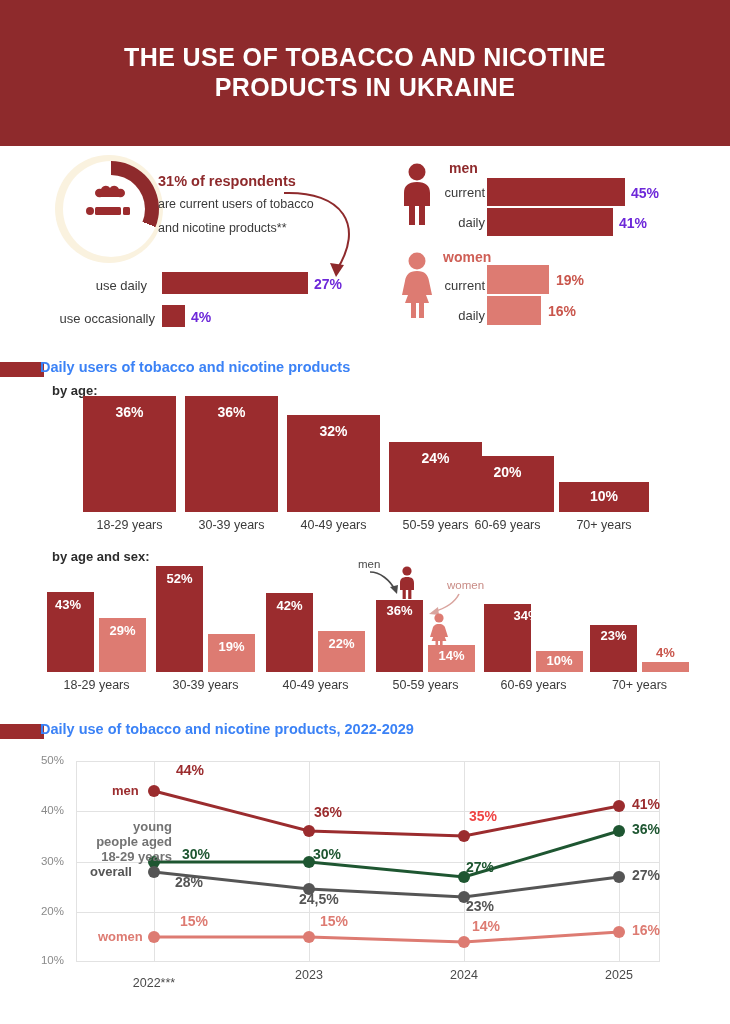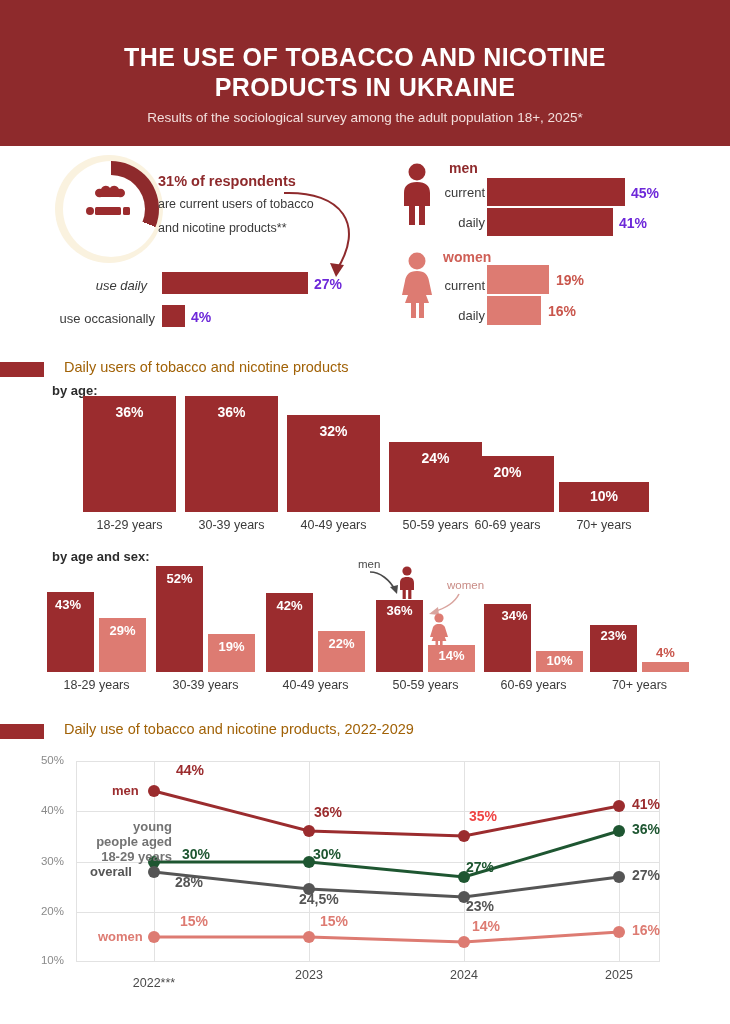--- a/index.html
+++ b/index.html
@@ -34,21 +34,21 @@
   .val-pink{position:absolute;font-size:14px;font-weight:bold;color:#C9564C;}
 
   
   .grp-title-men{position:absolute;left:449px;top:160px;color:#8E2A2C;font-size:14px;font-weight:bold;}
   .grp-title-women{position:absolute;left:443px;top:249px;color:#CF5F56;font-size:14px;font-weight:bold;}
   .fig-icon{position:absolute;}
 
   
   .sec-head{position:absolute;height:15px;}
   .sec-head .swatch{position:absolute;left:0;top:0;width:44px;height:15px;background:#9B2C2E;}
-  .sec-head .txt{position:absolute;left:64px;top:-3px;color:#a16207;font-size:14.5px;font-weight:normal;white-space:nowrap;}
+  .sec-head .txt{position:absolute;left:40px;top:-3px;color:#3b82f6;font-size:14.5px;font-weight:bold;white-space:nowrap;}
   .sub-head{position:absolute;color:#2C2C2C;font-size:13px;font-weight:bold;}
 
   
   .col{position:absolute;background:#9B2C2E;}
   .col.pink{background:#DD7B72;}
   .col-val{position:absolute;color:#fff;font-size:14px;font-weight:bold;text-align:center;}
   .col-val.small{font-size:13px;}
   .cat-lbl{position:absolute;font-size:12.5px;color:#3B3B3B;text-align:center;}
 
   .mini-lbl{position:absolute;font-size:11.5px;}
@@ -65,21 +65,20 @@
   .pt-lbl{position:absolute;font-size:14px;font-weight:bold;white-space:nowrap;}
   .ser-lbl{position:absolute;font-size:13px;font-weight:bold;white-space:nowrap;}
 </style>
 </head>
 <body>
 
 <div class="page">
 
   <div class="header">
     <div class="header-title">THE USE OF TOBACCO AND NICOTINE PRODUCTS IN UKRAINE</div>
-    <div class="header-sub">Results of the sociological survey among the adult population 18+, 2025*</div>
   </div>
 
   <div class="donut-wrap">
     <div class="donut-outer"></div>
     <div class="donut-arc"></div>
     <div class="donut-hole"></div>
     <svg class="cig-icon" viewBox="0 0 54 48">
       <path fill="#9B2C2E" d="M16 6c2-4 7-4 9-1 2-3 7-3 9 1 3-1 6 1 6 4 0 3-3 5-6 4H16c-3 1-6-1-6-4 0-3 3-5 6-4z"></path>
       <rect x="10" y="24" width="26" height="8" rx="1.5" fill="#9B2C2E"></rect>
       <rect x="38" y="24" width="7" height="8" rx="1.5" fill="#9B2C2E"></rect>
@@ -88,21 +87,21 @@
   </div>
 
   <div class="callout-head">31% of respondents</div>
   <div class="callout-body">are current users of tobacco and nicotine products**</div>
 
   <svg class="arrow-svg" viewBox="0 0 90 110">
     <path d="M4 8 C 62 6, 86 40, 56 86" stroke="#8E2A2C" stroke-width="2" fill="none"></path>
     <path d="M56 92 L50 78 L64 80 Z" fill="#8E2A2C"></path>
   </svg>
 
-  <div class="row-label" style="left:32px;top:278px;width:115px;font-style:italic;">use daily</div>
+  <div class="row-label" style="left:32px;top:278px;width:115px;">use daily</div>
   <div class="bar-dark" style="left:162px;top:272px;width:146px;height:22px;"></div>
   <div class="val-dark" style="left:314px;top:276px;">27%</div>
 
   <div class="row-label" style="left:30px;top:311px;width:125px;">use occasionally</div>
   <div class="bar-dark" style="left:162px;top:305px;width:23px;height:22px;"></div>
   <div class="val-dark" style="left:191px;top:309px;">4%</div>
 
   <svg class="fig-icon" style="left:396px;top:163px;width:42px;height:62px;" viewBox="0 0 42 62">
     <circle cx="21" cy="9" r="8.5" fill="#9B2C2E"></circle>
     <path fill="#9B2C2E" d="M21 19c-9 0-13 4-13 11v13h5v19h6V43h4v19h6V43h5V30c0-7-4-11-13-11z"></path>
@@ -205,21 +204,21 @@
     <circle cx="11" cy="5" r="4.6" fill="#DD7B72"></circle>
     <path fill="#DD7B72" d="M11 11c-4 0-6 2-6.5 5L2 24h3.2l-1.6 4h14.8l-1.6-4H20l-2.5-8c-.5-3-2.5-5-6.5-5z"></path>
     <rect x="7.5" y="27" width="2.6" height="5" fill="#DD7B72"></rect>
     <rect x="12" y="27" width="2.6" height="5" fill="#DD7B72"></rect>
   </svg>
   <div class="col pink" style="left:428px;top:645px;width:47px;height:27px;"></div>
   <div class="col-val small" style="left:428px;top:648px;width:47px;">14%</div>
   <div class="cat-lbl" style="left:374px;top:678px;width:103px;">50-59 years</div>
 
   <div class="col" style="left:484px;top:604px;width:47px;height:68px;"></div>
-  <div class="col-val small" style="left:496px;top:608px;width:37px;">34%</div>
+  <div class="col-val small" style="left:508px;top:608px;width:37px;">34%</div>
   <div class="col pink" style="left:536px;top:651px;width:47px;height:21px;"></div>
   <div class="col-val small" style="left:536px;top:653px;width:47px;">10%</div>
   <div class="cat-lbl" style="left:482px;top:678px;width:103px;">60-69 years</div>
 
   <div class="col" style="left:590px;top:625px;width:47px;height:47px;"></div>
   <div class="col-val small" style="left:590px;top:628px;width:47px;">23%</div>
   <div class="col pink" style="left:642px;top:662px;width:47px;height:10px;"></div>
   <div class="col-val small" style="left:642px;top:645px;width:47px;color:#C9564C;">4%</div>
   <div class="cat-lbl" style="left:588px;top:678px;width:103px;">70+ years</div>
 

